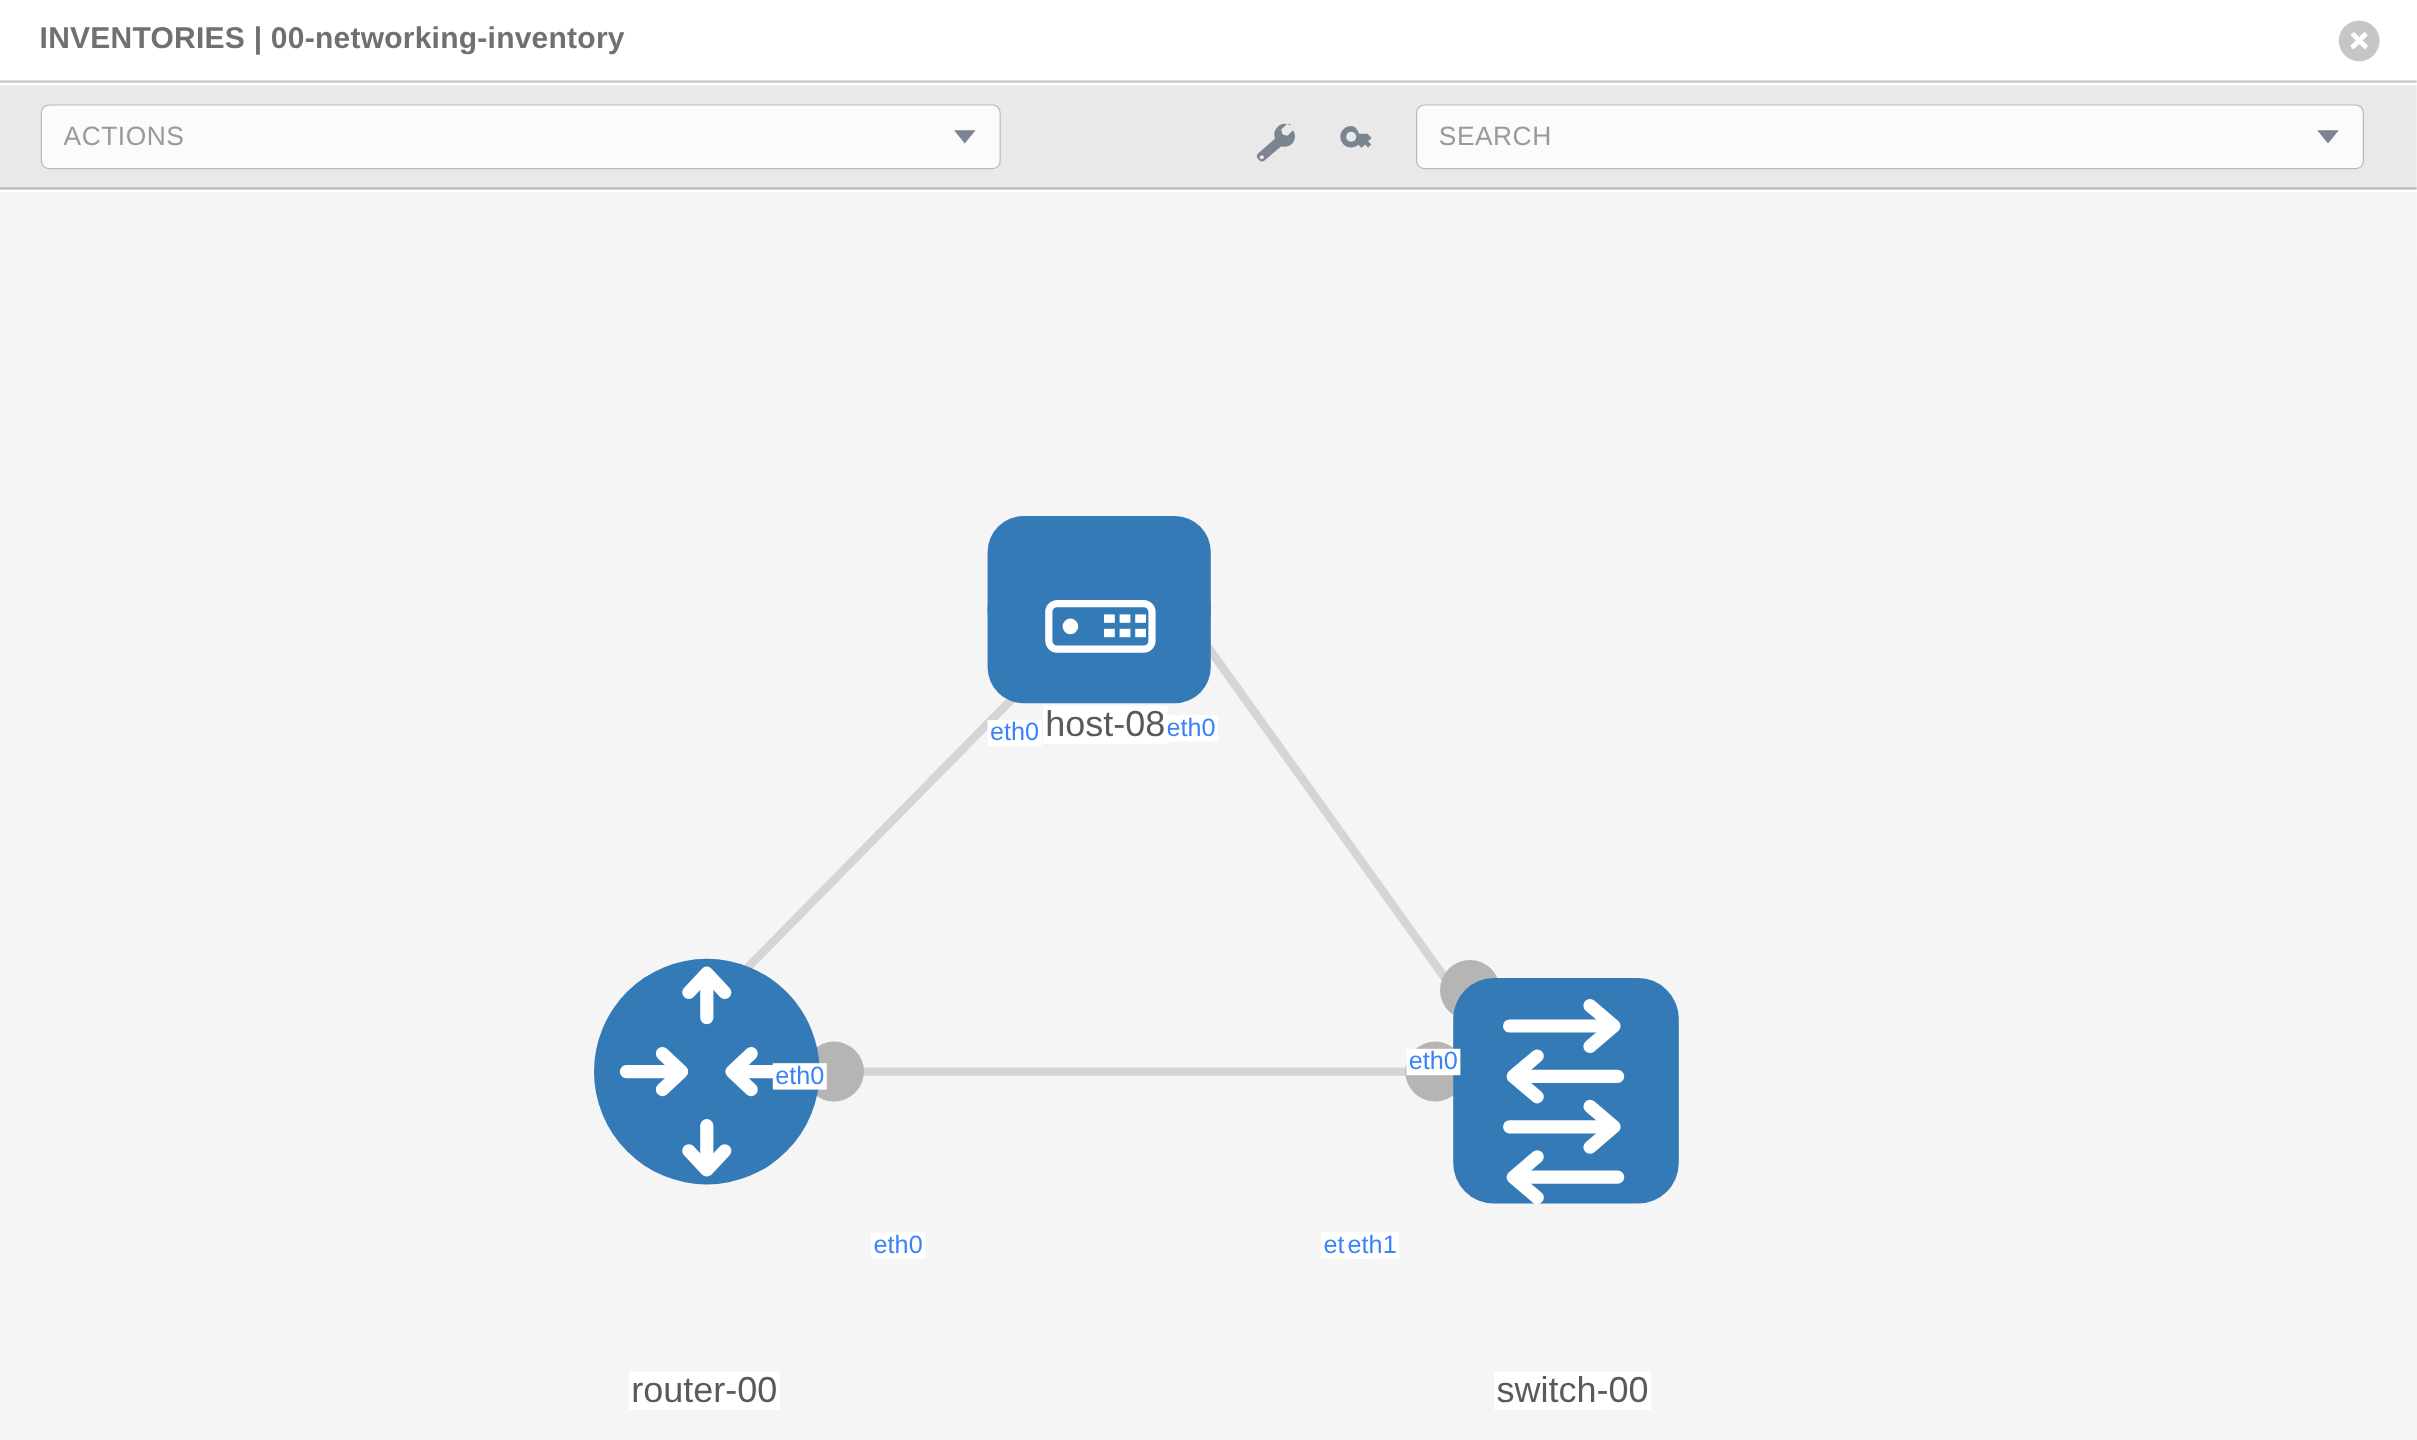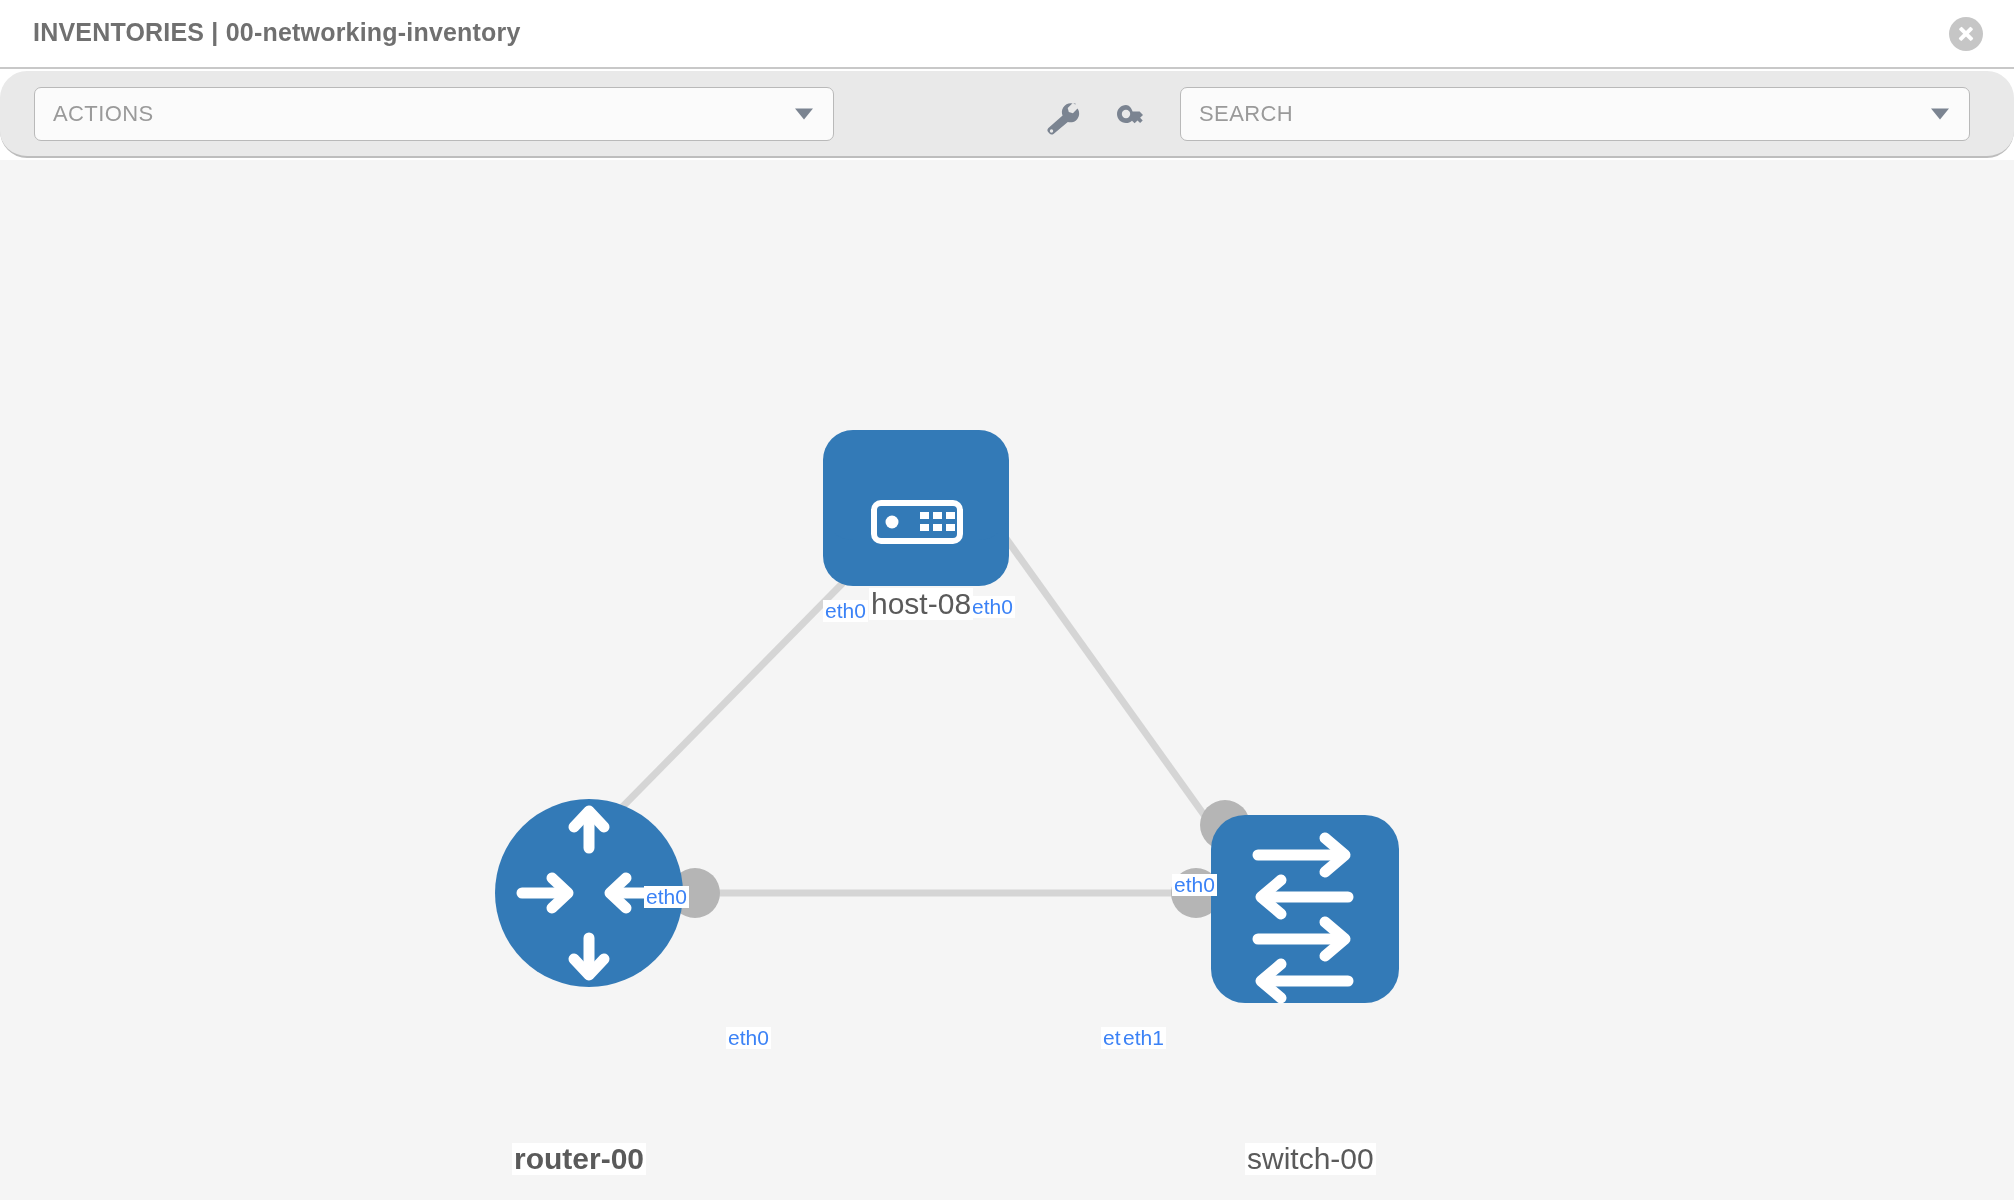--- a/index.html
+++ b/index.html
@@ -61,21 +61,20 @@
   .close-btn::after  { transform: translate(-50%,-50%) rotate(-45deg); }
 
   
   .toolbar {
     position: absolute;
     top: 71px; left: 0;
     width: 2014px;
     height: 87px;
     background: #e9e9e9;
     border-bottom: 2px solid #bdbdbd;
-    border-radius: 27px;
   }
   .field {
     position: absolute;
     background: #fbfbfb;
     border: 1.5px solid #b9b9b9;
     border-radius: 7px;
     height: 54px;
   }
   .field .ph {
     position: absolute;
@@ -242,17 +241,17 @@
 
     <div class="node-label iface-label" style="left:823px; top:440px;">eth0</div>
     <div class="node-label iface-label" style="left:970px; top:436px;">eth0</div>
     <div class="node-label iface-label" style="left:644px; top:726px;">eth0</div>
     <div class="node-label iface-label" style="left:1172px; top:714px;">eth0</div>
     <div class="node-label iface-label" style="left:726px; top:867px;">eth0</div>
     <div class="node-label iface-label" style="left:1101px; top:867px;">eth0</div>
     <div class="node-label iface-label" style="left:1121px; top:867px;">eth1</div>
 
     <div class="node-label name-label" style="left:869px; top:428px;">host-08</div>
-    <div class="node-label name-label" style="left:512px; top:983px;font-weight:bold;">router-00</div>
+    <div class="node-label name-label" style="left:524px; top:983px;">router-00</div>
     <div class="node-label name-label" style="left:1245px; top:983px;">switch-00</div>
 
   </div>
 </div>
 
 </body></html>

